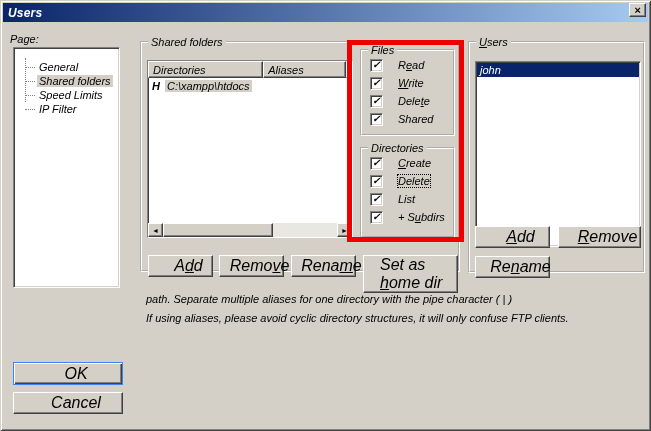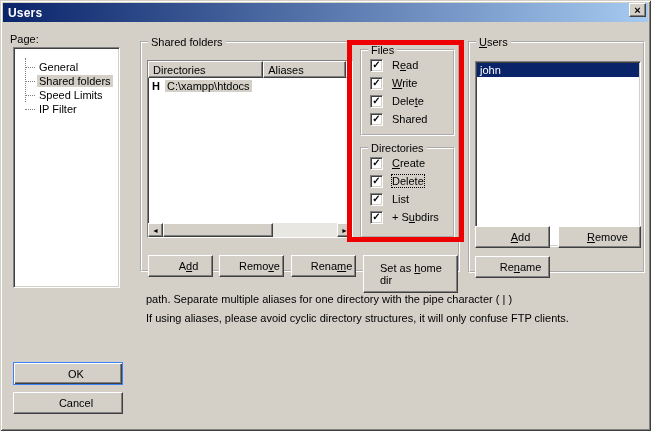--- a/index.html
+++ b/index.html
@@ -3,21 +3,21 @@
 <meta charset="utf-8">
 <style>
   * { margin:0; padding:0; box-sizing:border-box; }
   html,body { background:#bdbdbd; }
   body { font-family:"Liberation Sans", sans-serif; }
 
   .win {
     position:relative; width:651px; height:431px; background:#d4d0c8;
     box-shadow: inset 1px 1px 0 #d4d0c8, inset -1px -1px 0 #404040,
                 inset 2px 2px 0 #fff,    inset -2px -2px 0 #808080;
-    font-size:11px; color:#000; overflow:hidden;
+    font-size:11px; color:#000; overflow:hidden;font-style:italic;
   }
 
   
   .titlebar {
     position:absolute; left:3px; top:3px; width:645px; height:19px;
     background:linear-gradient(to right,#0a246a,#a6caf0);
     display:flex; align-items:center; padding-left:5px;
   }
   .titlebar .title { color:#fff; font-weight:bold; font-size:12px; letter-spacing:.2px; }
   .close-btn {
@@ -27,21 +27,21 @@
     display:flex; align-items:center; justify-content:center;
     font-weight:bold; font-size:11px; line-height:1; cursor:default;
   }
 
   
   .btn {
     position:absolute; background:#d4d0c8;
     border:1px solid; border-color:#fff #404040 #404040 #fff;
     box-shadow: inset -1px -1px 0 #808080;
     display:flex; align-items:center; justify-content:center;
-    font-size:11px; font-family:"Liberation Sans",sans-serif; cursor:default;padding-left:16px;
+    font-size:16px; font-family:"Liberation Sans",sans-serif; cursor:default;padding-left:16px;
   }
   .btn.default {
     border:1px solid #3b82f6;
     box-shadow: inset 1px 1px 0 #fff, inset -1px -1px 0 #404040, inset -2px -2px 0 #808080;
   }
   .sunken {
     background:#fff; border:1px solid; border-color:#808080 #fff #fff #808080;
     box-shadow: inset 1px 1px 0 #404040, inset -1px -1px 0 #d4d0c8;
   }
   fieldset {
@@ -94,21 +94,21 @@
   .cb-row { display:flex; align-items:center; height:18px; margin-left:8px; }
   .cb {
     width:13px; height:13px; background:#fff; flex:none;
     border:1px solid; border-color:#808080 #fff #fff #808080;
     box-shadow: inset 1px 1px 0 #404040, inset -1px -1px 0 #d4d0c8;
     display:flex; align-items:center; justify-content:center;
     font-size:10px; font-weight:bold; line-height:1;
   }
   .cb .mark { visibility:hidden; margin-top:-1px; }
   .cb.checked .mark { visibility:visible; }
-  .cb-row .cb-lbl { margin-left:9px; white-space:nowrap; }
+  .cb-row .cb-lbl { margin-left:15px; white-space:nowrap; }
   .cb-row .cb-lbl.focus { outline:1px dotted #000; }
 
   
   .red-box {
     position:absolute; left:347px; top:40px; width:117px; height:202px;
     border:5px solid #ee0000; pointer-events:none; z-index:50;
   }
 
   
   .grp-users { left:468px; top:36px; width:177px; height:237px; }

